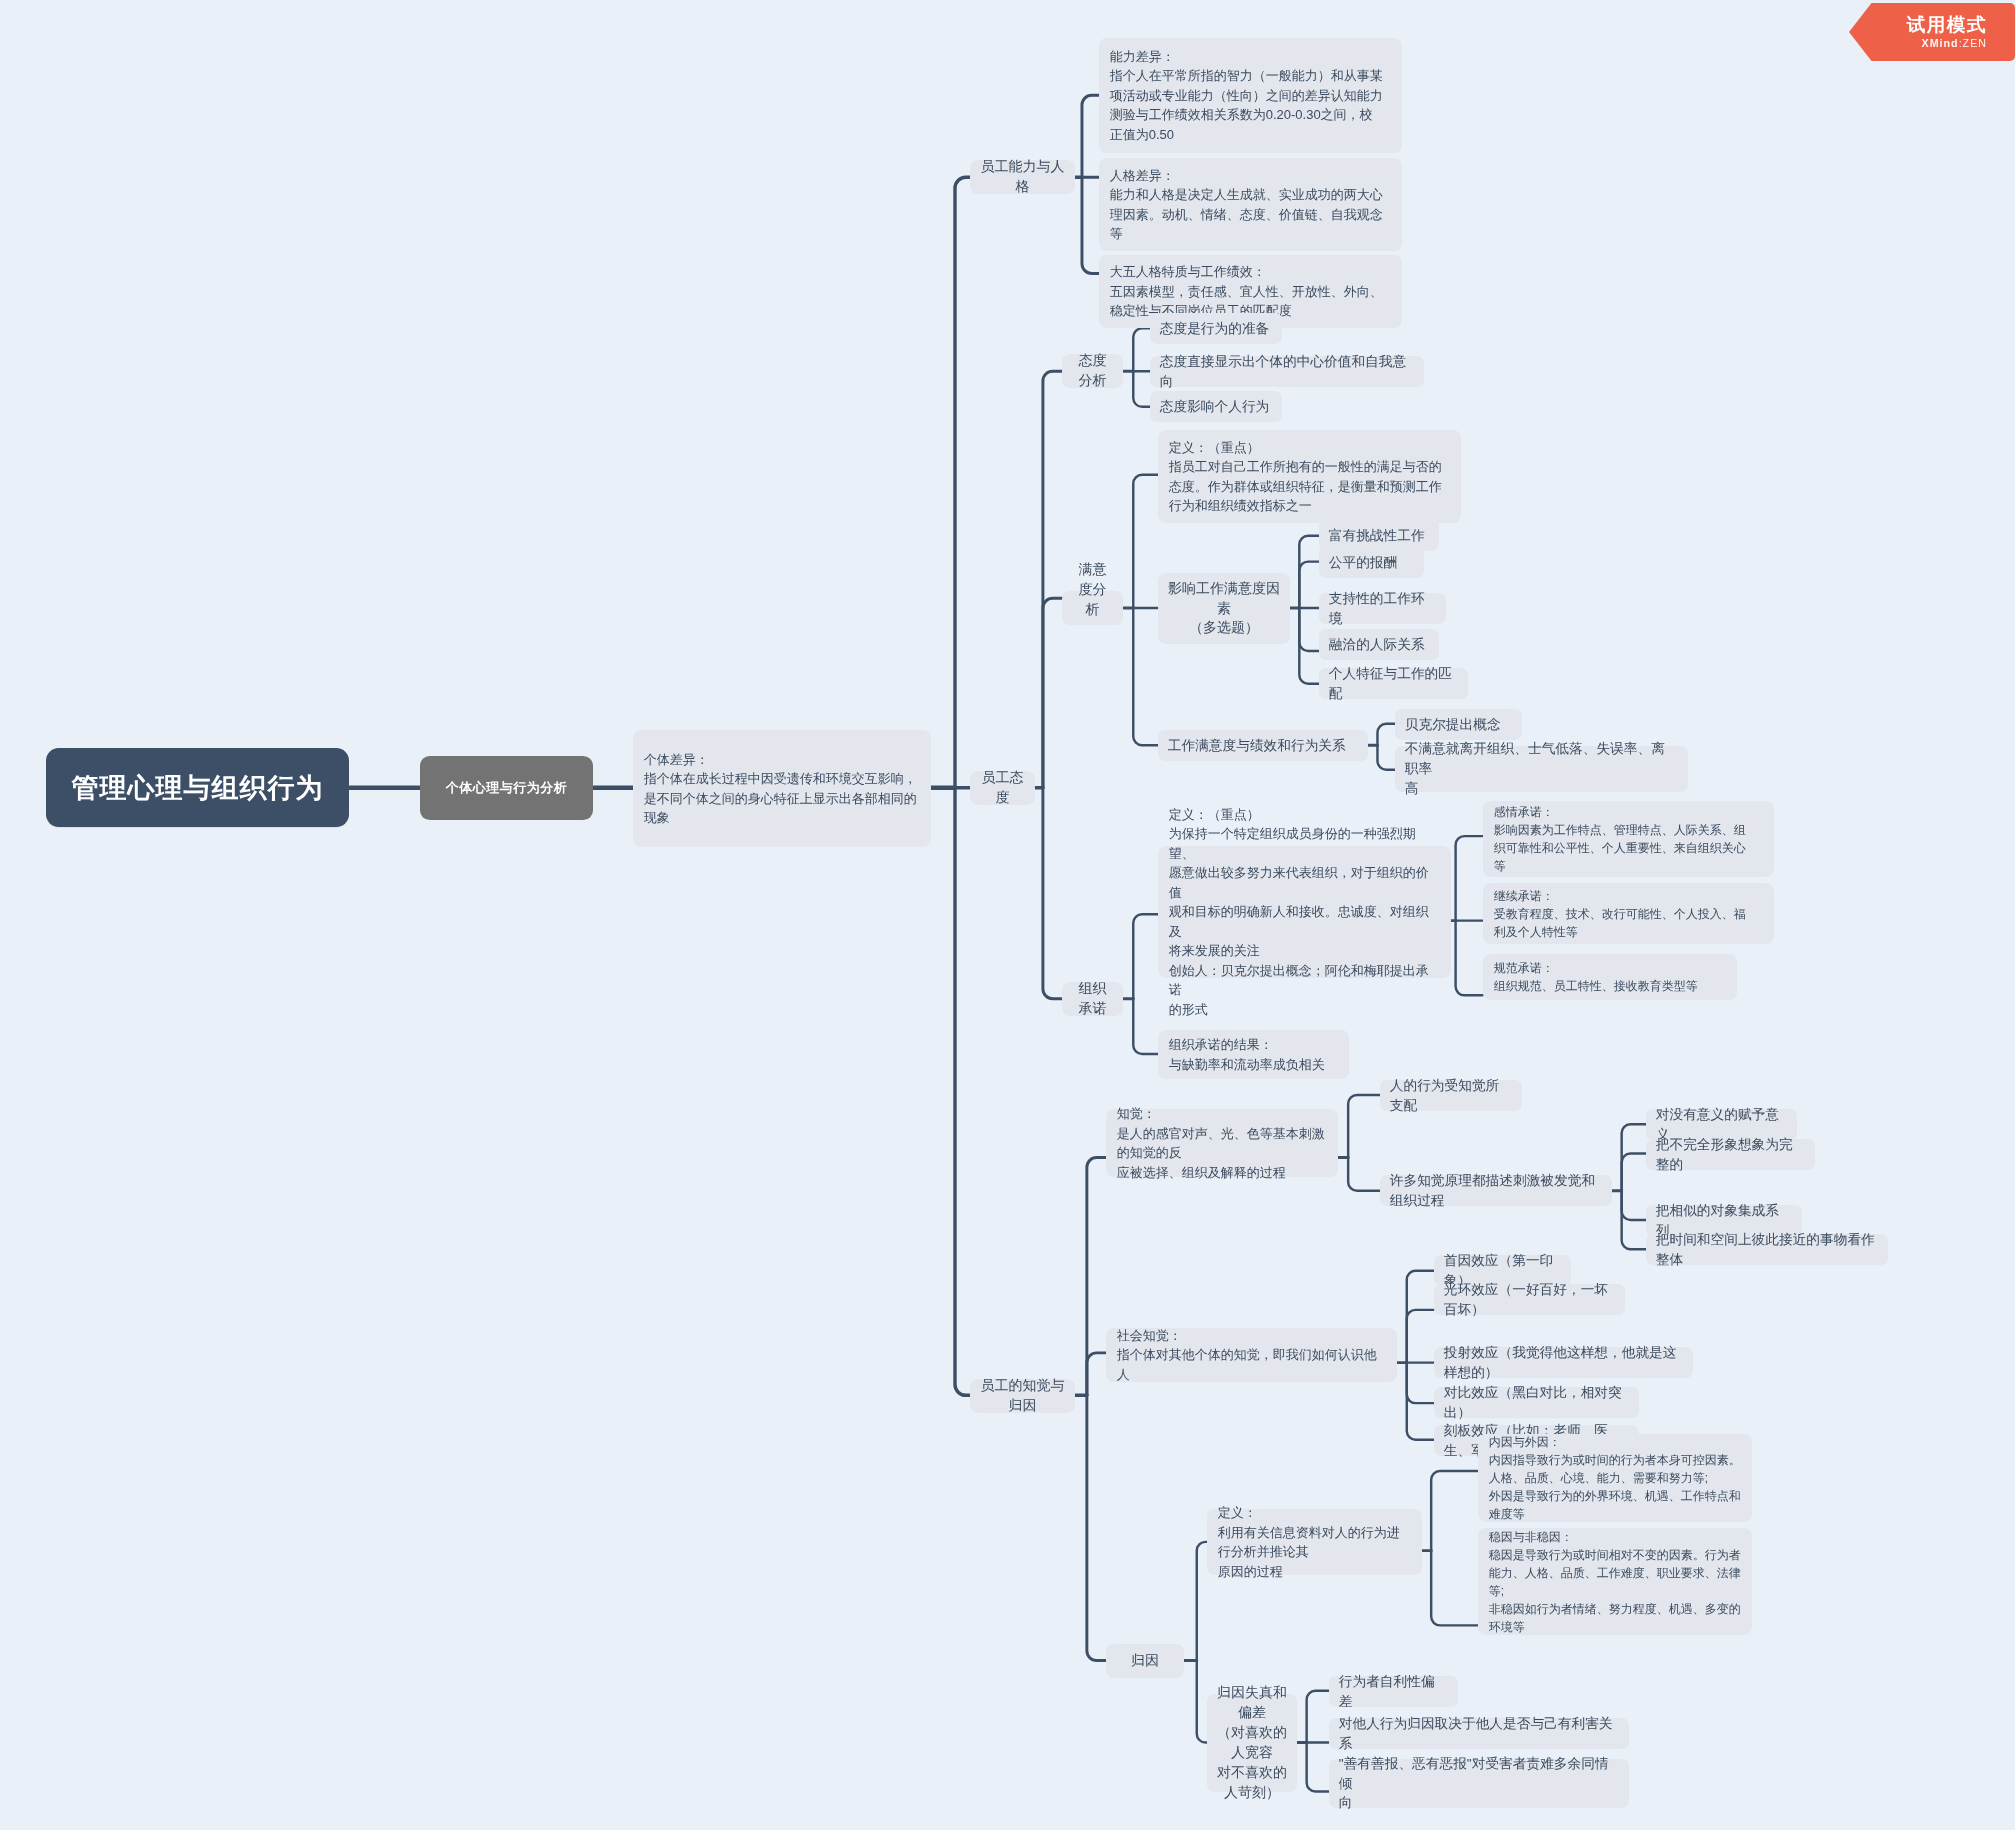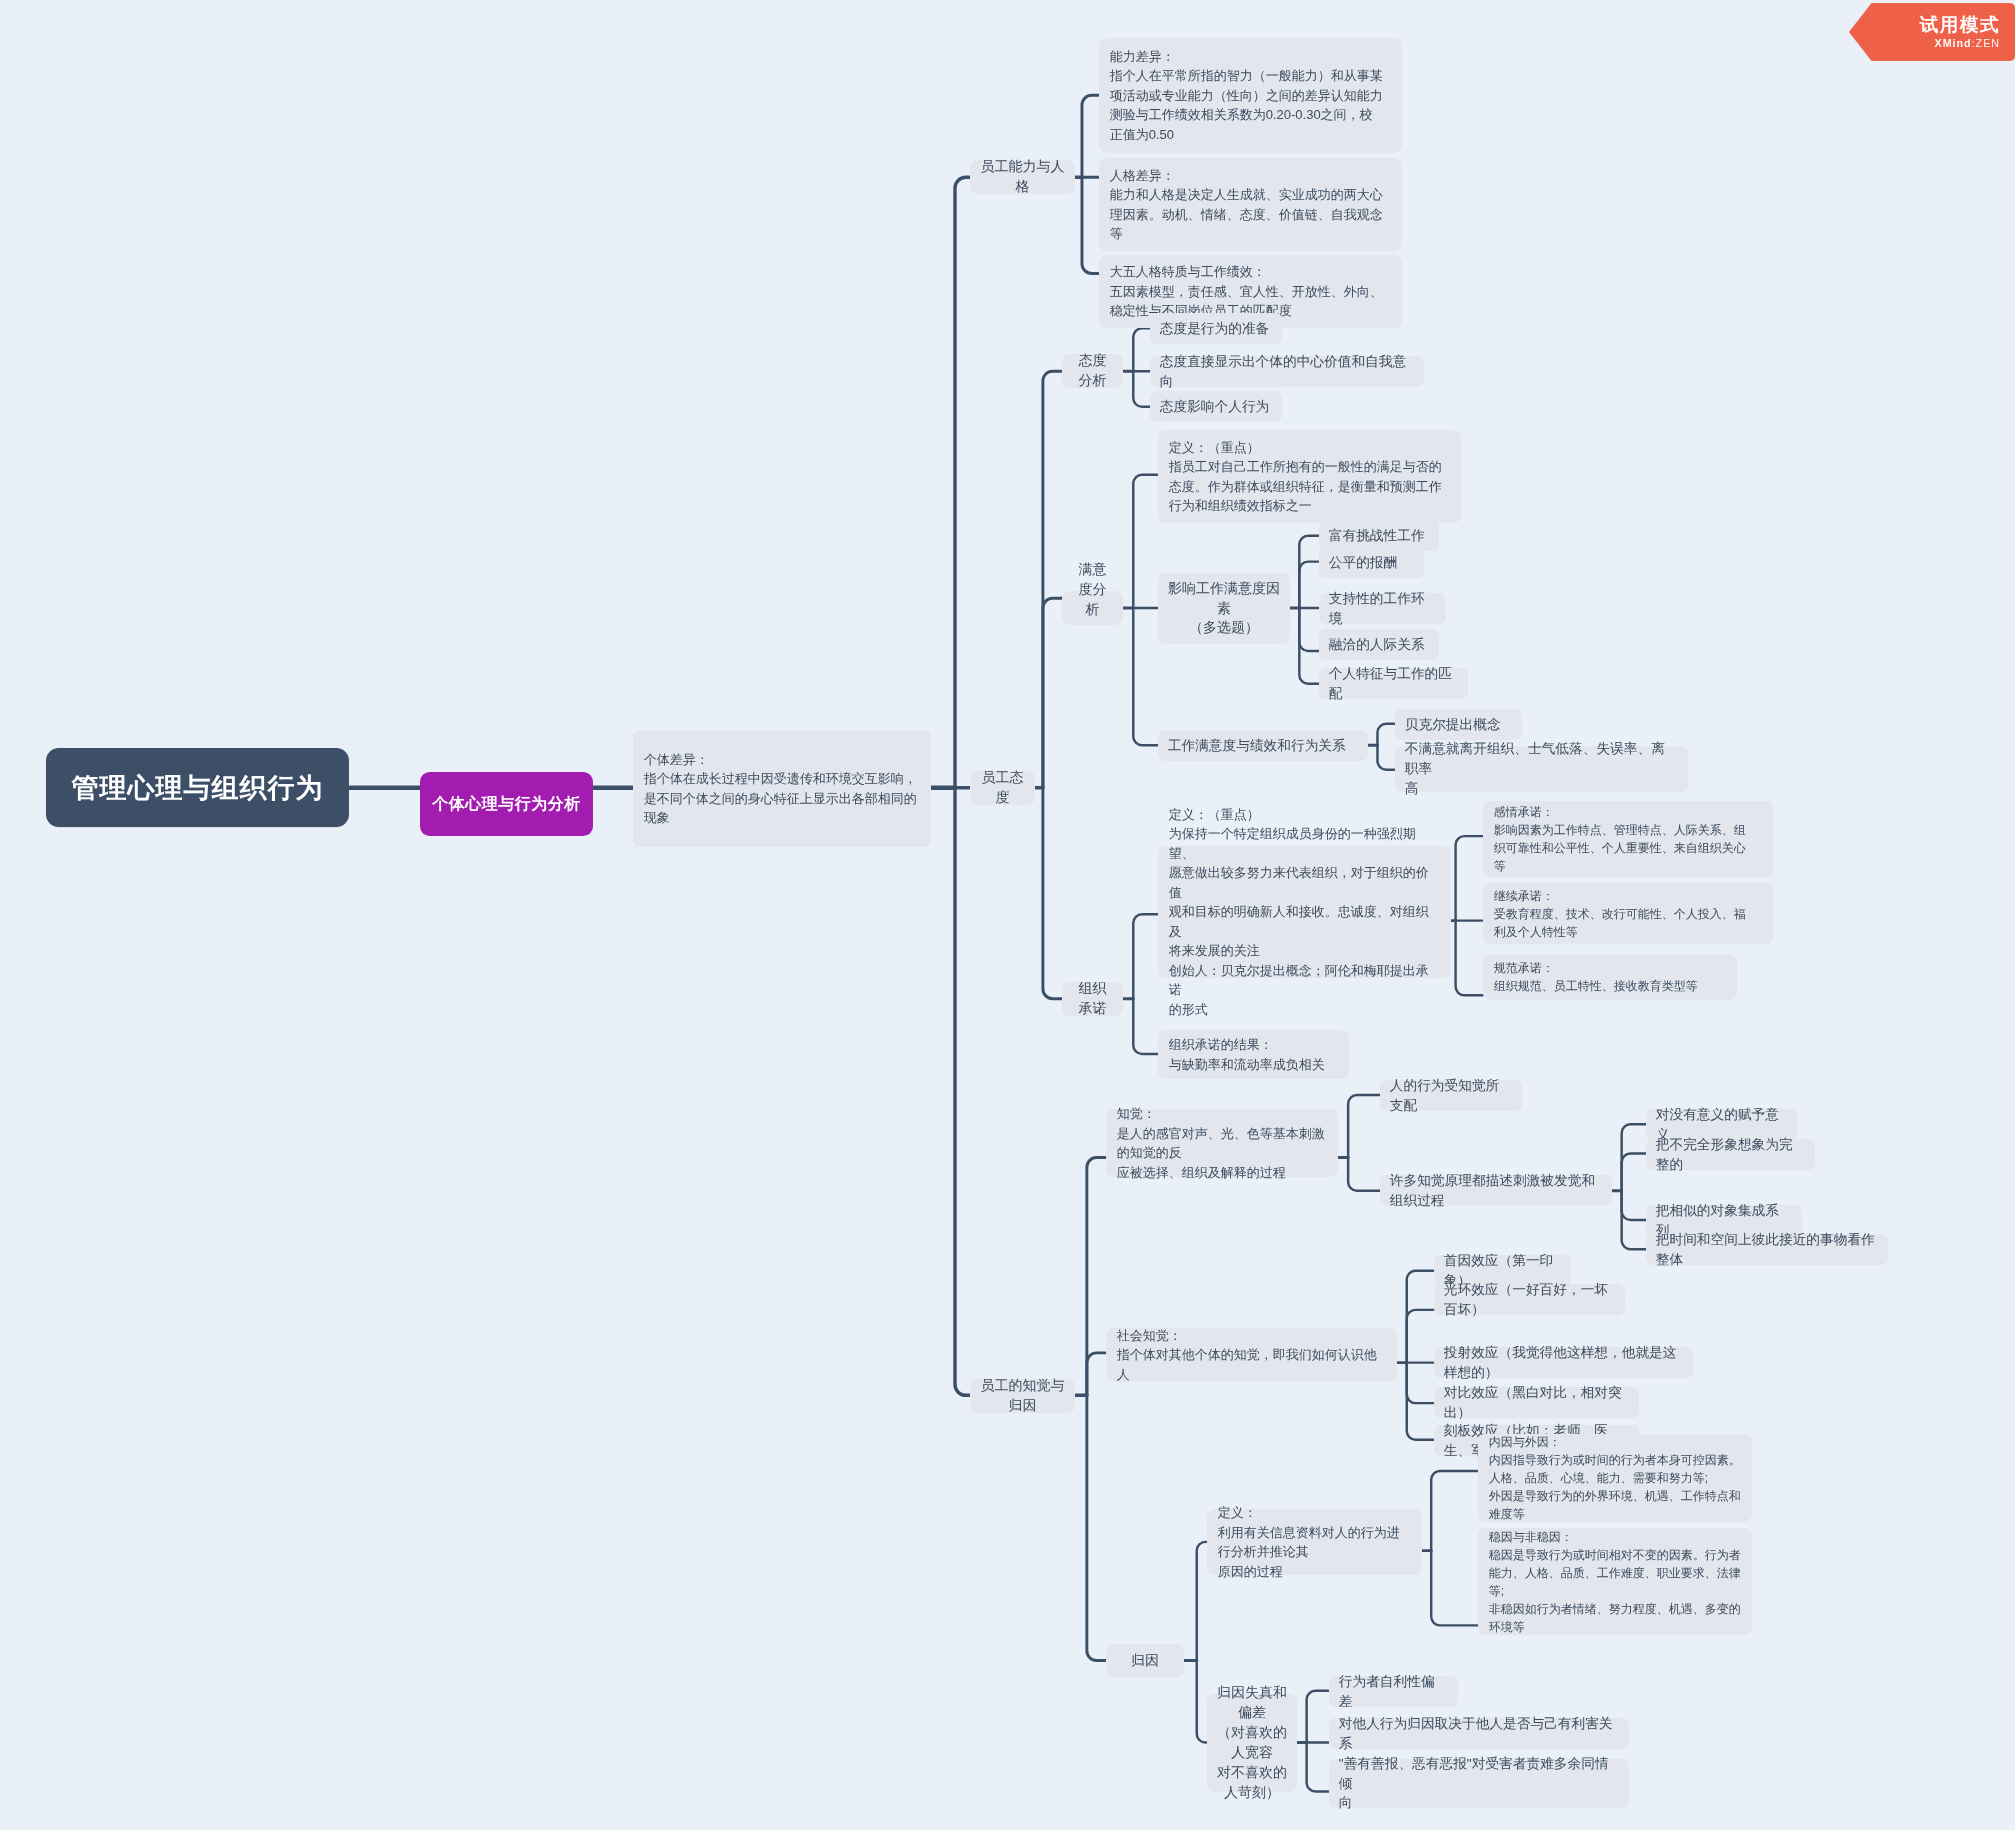--- a/index.html
+++ b/index.html
@@ -21,23 +21,23 @@
 
   
   .root {
     background:#3c4f66; color:#ffffff; border-radius:12.7px;
     display:flex; align-items:center; justify-content:center;
     font-size:27px; font-weight:bold; letter-spacing:1px;
     box-shadow: 0 1px 0 rgba(0,0,0,0.06);
   }
   
   .lvl1 {
-    background:#a21caf; color:#ffffff; border-radius:9.8px;
+    background:#737373; color:#ffffff; border-radius:9.8px;
     display:flex; align-items:center; justify-content:center;
-    font-size:16px; font-weight:bold; letter-spacing:0.5px;margin-top:16px;
+    font-size:13px; font-weight:bold; letter-spacing:0.5px;
   }
   
   .chip {
     background:#e3e7ed; color:#3b4a5e;
     display:flex; align-items:center; justify-content:center;
     font-size:14px; line-height:1.42; text-align:center;
     border-radius:7.8px; padding:4.9px 9.8px;
   }
   
   .block {
@@ -56,21 +56,21 @@
 
   
   .trial {
     position:absolute; top:2.9px; right:0;
     width:166px; height:58px;
     background:#ee6148;
     clip-path: polygon(22.5px 0, 166px 0, 166px 58px, 22.5px 58px, 0 29px);
     border-radius: 0 4.9px 4.9px 0;
     color:#fff;
     display:flex; flex-direction:column; align-items:flex-end; justify-content:center;
-    padding-right:15px;
+    padding-right:28px;
   }
   .trial .t1 { font-size:18.6px; font-weight:bold; letter-spacing:1.5px; line-height:1.1; }
   .trial .t2 { font-size:10.7px; letter-spacing:1px; margin-top:2px; opacity:.95; }
   .trial .t2 b { font-weight:bold; }
 </style>
 </head>
 <body>
 
 <div id="canvas">
 

